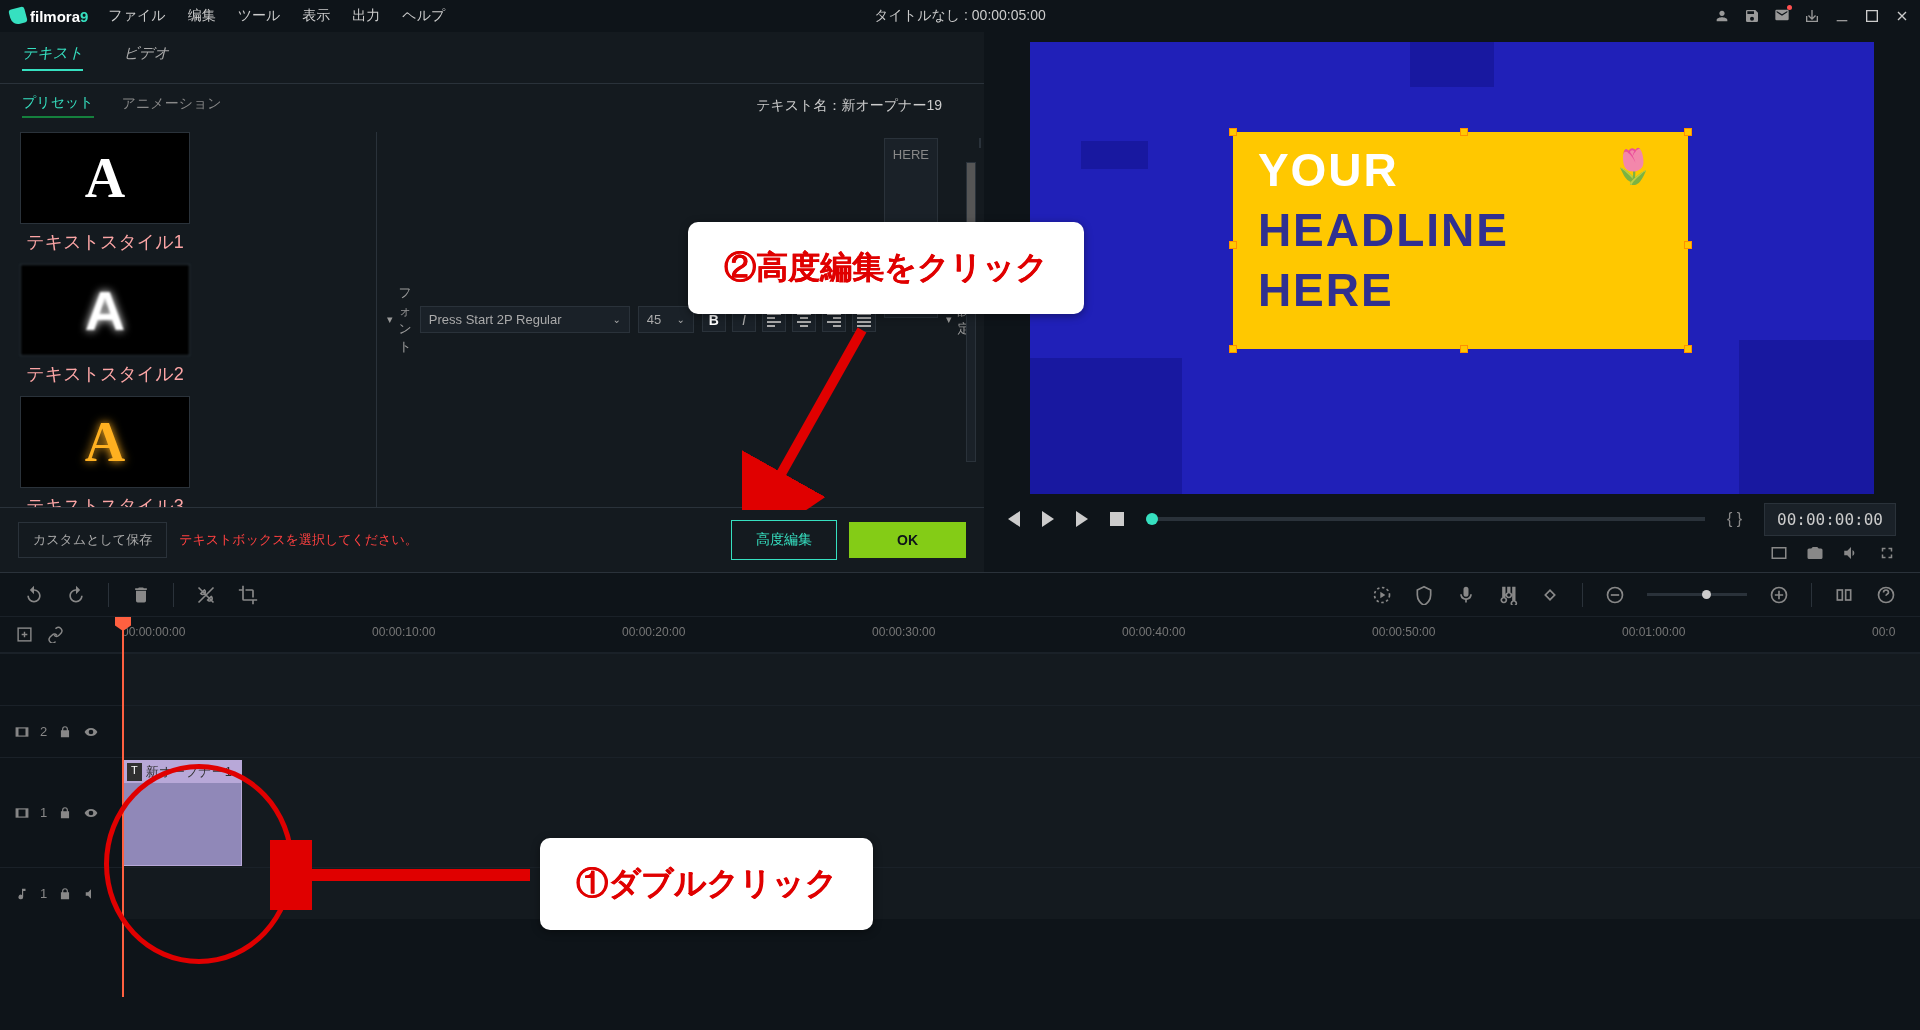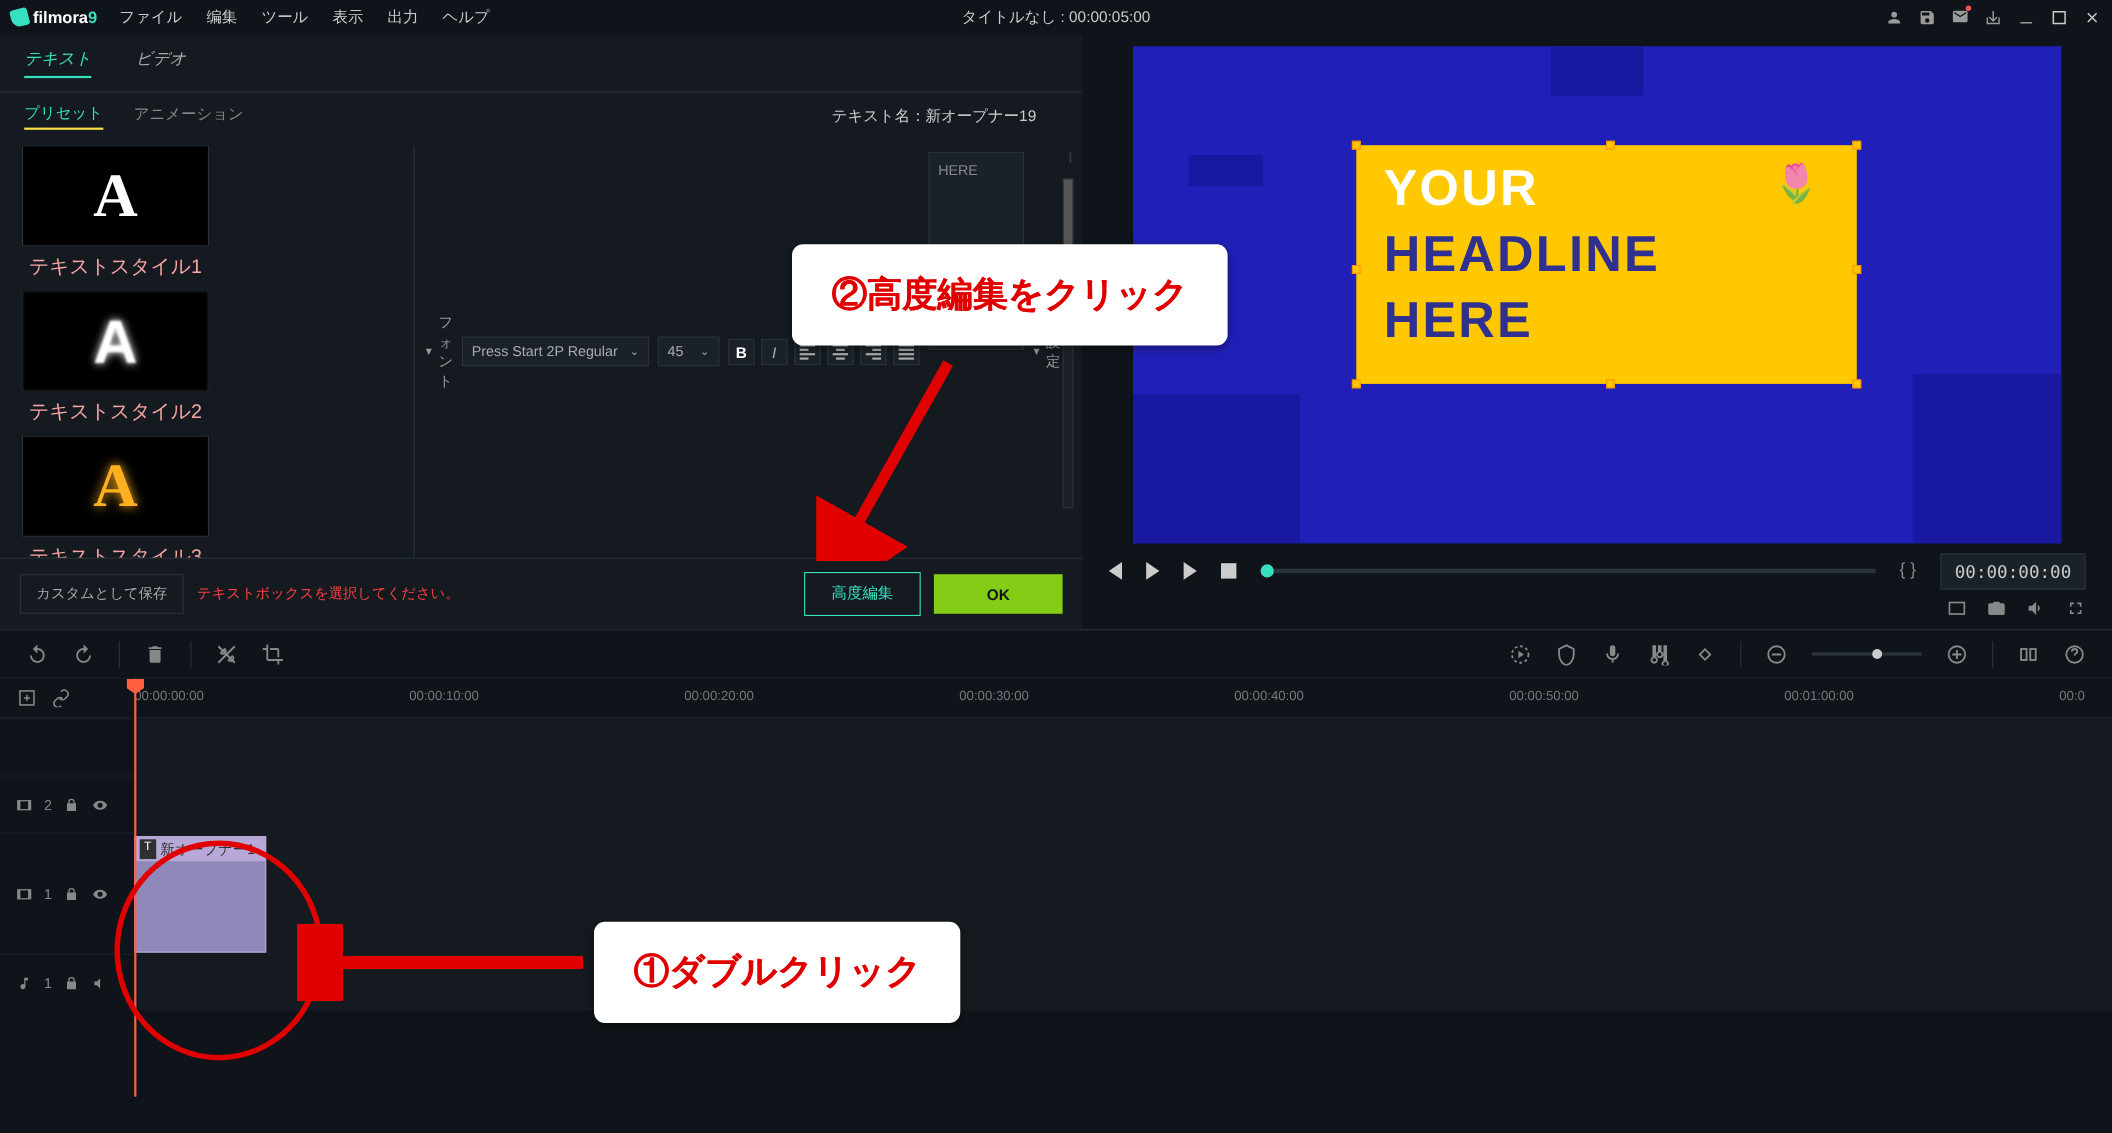--- a/index.html
+++ b/index.html
@@ -17,36 +17,36 @@
 .mail-dot { position: relative; }
 .mail-dot::after { content: ''; position: absolute; top: -2px; right: -2px; width: 5px; height: 5px; background: #ff5050; border-radius: 50%; }
 .win-ctrl { width: 14px; height: 14px; fill: #ccc; cursor: pointer; }
 .top-area { display: flex; height: 540px; }
 .left-panel { width: 984px; background: #141a1f; display: flex; flex-direction: column; }
 .tabs-row { display: flex; gap: 40px; padding: 12px 22px; border-bottom: 1px solid #2a323a; font-style: italic; }
 .tab { font-size: 15px; color: #aaa; cursor: pointer; padding-bottom: 6px; }
 .tab.active { color: #36e0c0; border-bottom: 2px solid #36e0c0; }
 .subtabs-row { display: flex; gap: 28px; padding: 10px 22px 14px; align-items: center; }
 .subtab { font-size: 14px; color: #888; cursor: pointer; padding-bottom: 4px; }
-.subtab.active { color: #36e0c0; border-bottom: 2px solid #fde047; }
+.subtab.active { color: #36e0c0; border-bottom: 2px solid #15803d; }
 .title-name-label { margin-left: auto; font-size: 14px; color: #ccc; padding-right: 20px; }
 .mid-row { display: flex; flex: 1; overflow: hidden; }
 .presets-col { width: 376px; padding: 0 20px; display: flex; flex-wrap: wrap; gap: 10px; align-content: flex-start; overflow: hidden; }
 .preset { width: 170px; display: flex; flex-direction: column; align-items: center; gap: 6px; }
 .preset-thumb { width: 170px; height: 92px; background: #000; border: 1px solid #2a323a; display: flex; align-items: center; justify-content: center; font-size: 56px; font-weight: 900; }
 .preset-label { font-size: 18px; color: #fca5a5; }
 .thumb1 { color: #fff; font-family: Georgia, serif; }
 .thumb2 { color: #fff; filter: blur(1px); text-shadow: 0 0 8px #fff; }
 .thumb3 { color: #ffb020; text-shadow: 0 0 10px #ffb020; font-family: Georgia, serif; }
 .prop-col { flex: 1; padding: 6px 10px; border-left: 1px solid #2a323a; display: flex; flex-direction: row; gap: 8px; overflow: hidden; }
 .section-head { font-size: 13px; color: #999; display: flex; align-items: center; gap: 6px; cursor: pointer; }
 .section-head::before { content: '▾'; font-size: 11px; }
 .font-row { display: flex; gap: 8px; align-items: center; }
 .fake-select { background: #1a2128; border: 1px solid #2a323a; padding: 5px 8px; font-size: 13px; color: #aaa; display: flex; align-items: center; justify-content: space-between; cursor: pointer; }
-.fake-select.font-name { width: 170px; }
+.fake-select.font-name { width: 210px; }
 .fake-select.font-size { width: 56px; }
 .caret { font-size: 10px; }
 .style-btns { display: flex; gap: 6px; }
 .style-btn { width: 24px; height: 24px; background: #1a2128; border: 1px solid #2a323a; display: flex; align-items: center; justify-content: center; font-size: 14px; color: #aaa; cursor: pointer; }
 .style-btn.bold { font-weight: 900; color: #fff; }
 .style-btn.italic { font-style: italic; }
 .align-lines { display: flex; flex-direction: column; gap: 2px; width: 14px; }
 .al { height: 2px; background: #aaa; }
 .text-area { width: 100%; height: 180px; background: #1a2128; border: 1px solid #2a323a; color: #888; padding: 8px; font-size: 13px; }
 .hscroll { height: 10px; background: #1a2128; border: 1px solid #2a323a; position: relative; }
@@ -429,21 +429,21 @@
           <path d="M17 9V7a5 5 0 00-10 0v2H5v12h14V9h-2zM9 7a3 3 0 016 0v2H9V7z"></path>
         </svg>
       <svg class="track-glyph" viewBox="0 0 24 24">
           <path d="M3 9v6h4l5 5V4L7 9H3z"></path>
         </svg>
     </div>
     <div class="tl-track-body"></div>
   </div>
 </div>
 
-<div class="annotation-box" style="left:720px; top:222px;">②高度編集をクリック</div>
+<div class="annotation-box" style="left:688px; top:222px;">②高度編集をクリック</div>
 <svg class="red-arrow" style="left:742px; top:320px; width:140px; height:190px;" viewBox="0 0 140 190">
   <defs>
       <marker id="ah2" markerWidth="10" markerHeight="10" refX="2" refY="5" orient="auto">
         <path d="M0 0L10 5L0 10z" fill="#e00000"></path>
       </marker>
     </defs>
   <line x1="120" y1="10" x2="30" y2="170" stroke="#e00000" stroke-width="10" marker-end="url(#ah2)"></line>
 </svg>
 
 <div class="annotation-box" style="left:540px; top:838px;">①ダブルクリック</div>

